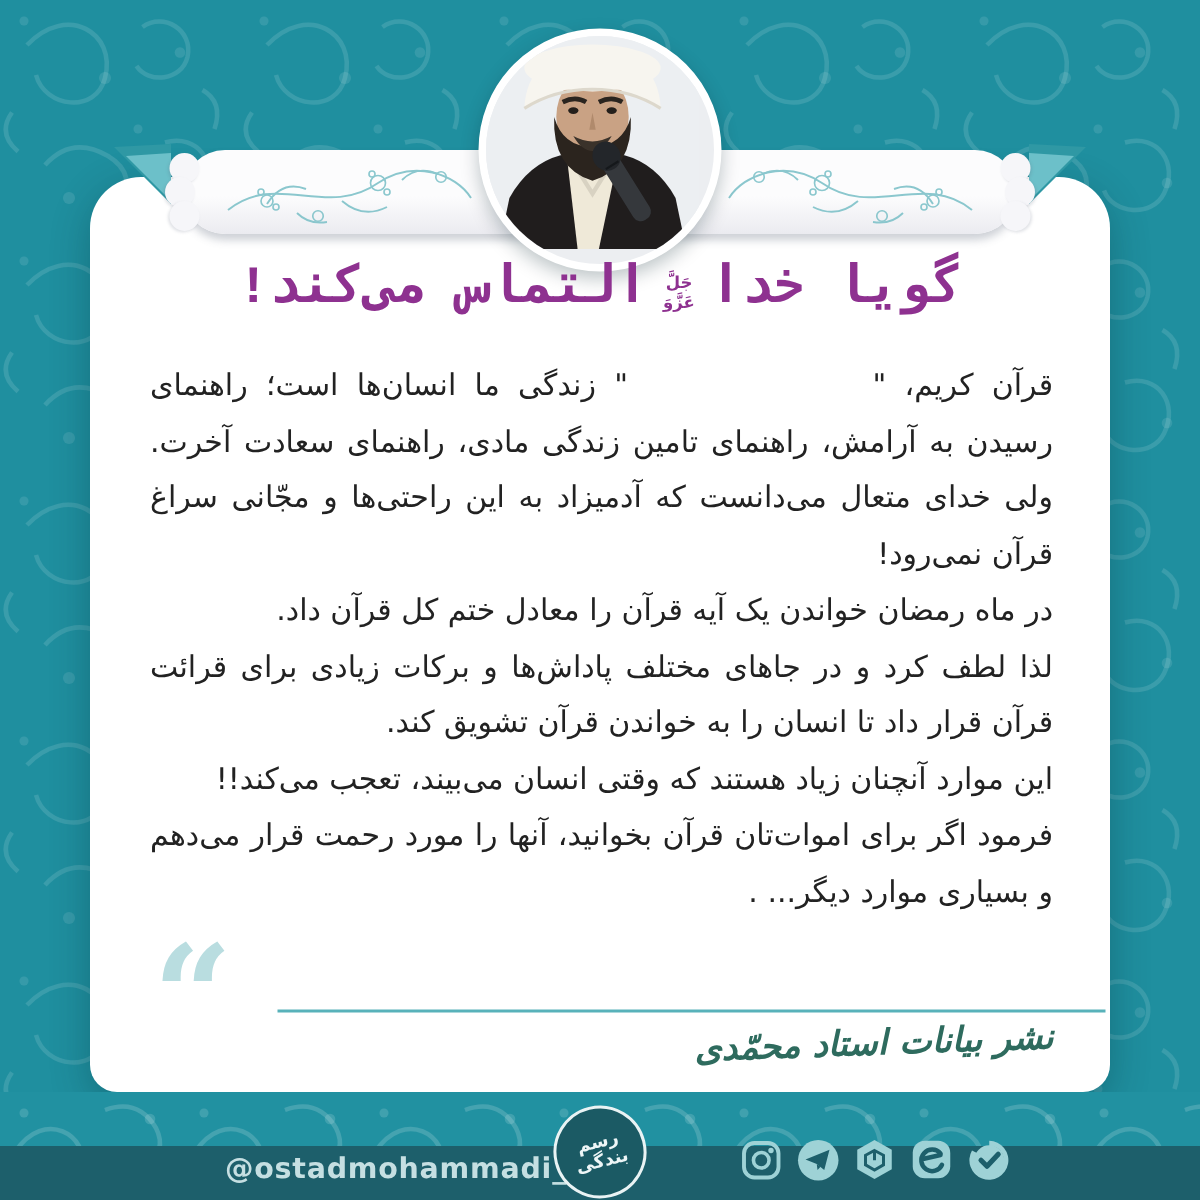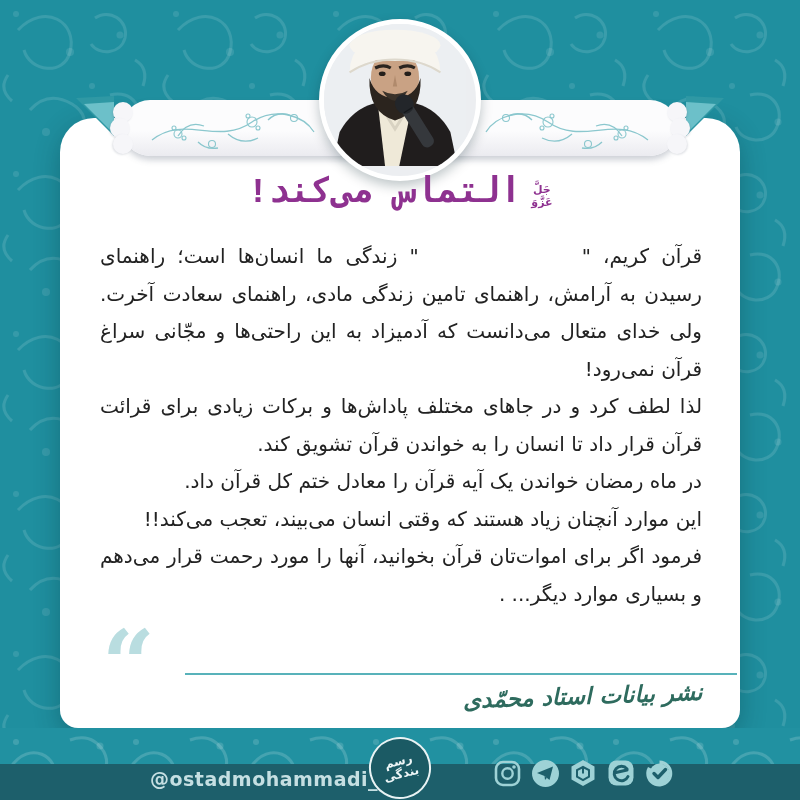--- a/index.html
+++ b/index.html
@@ -179,31 +179,32 @@
 
       <g transform="rotate(-32 62 66)">
         <rect x="58" y="56" width="9" height="34" rx="4" fill="#35383c"></rect>
         <ellipse cx="62.5" cy="55" rx="6.5" ry="7" fill="#23262a"></ellipse>
         <line x1="59" y1="60" x2="66" y2="60" stroke="#15181b" stroke-width="1"></line>
       </g>
     </svg>
   </div>
 
   <div id="title-row" class="abs">
+    <span class="title-big">گویا خدا</span>
     <span class="honorific">
       <span>جَلَّ</span>
       <span>عَزَّوَ</span>
     </span>
     <span class="title-big">التماس می‌کند!</span>
   </div>
 
   <div id="body-text" class="abs">
     <p><span>قرآن کریم، "</span><span class="teal-strong">دفترچه راهنمای</span><span>" زندگی ما انسان‌ها است؛ راهنمای رسیدن به آرامش، راهنمای تامین زندگی مادی، راهنمای سعادت آخرت. ولی خدای متعال می‌دانست که آدمیزاد به این راحتی‌ها و مجّانی سراغ قرآن نمی‌رود!</span></p>
+    <p>در ماه رمضان خواندن یک آیه قرآن را معادل ختم کل قرآن داد.</p>
     <p>لذا لطف کرد و در جاهای مختلف پاداش‌ها و برکات زیادی برای قرائت قرآن قرار داد تا انسان را به خواندن قرآن تشویق کند.</p>
-    <p>در ماه رمضان خواندن یک آیه قرآن را معادل ختم کل قرآن داد.</p>
     <p>این موارد آنچنان زیاد هستند که وقتی انسان می‌بیند، تعجب می‌کند!!</p>
     <p>فرمود اگر برای اموات‌تان قرآن بخوانید، آنها را مورد رحمت قرار می‌دهم و بسیاری موارد دیگر... .</p>
     <p class="teal-strong">گویا خدای متعال برای خواندن دفترچه راهنمای خودمان، دارد به ما التماس می‌کند.</p>
   </div>
 
   <div id="quote-glyph" class="abs">“</div>
   <div id="divider" class="abs"></div>
   <div id="signature" class="abs">نشر بیانات استاد محمّدی</div>
 
   <div id="footer-band" class="abs">

